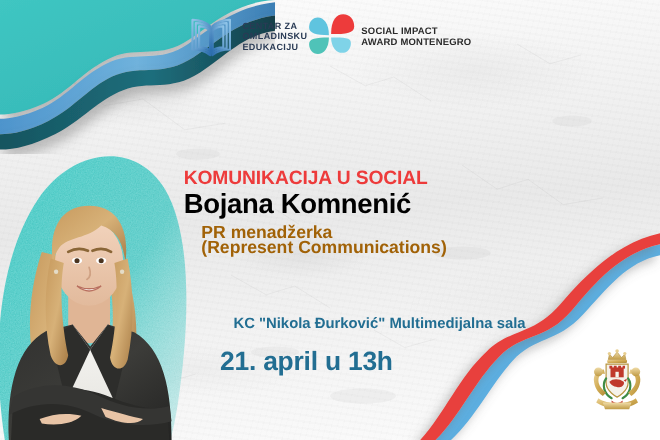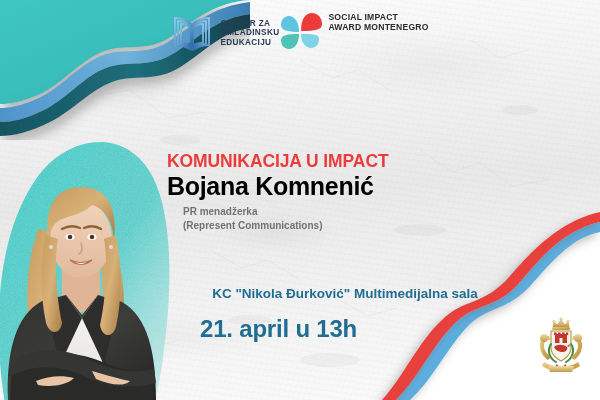--- a/index.html
+++ b/index.html
@@ -55,21 +55,21 @@
     position:absolute;left:0;top:8px;width:600px;height:50px;
     display:flex;justify-content:center;align-items:center;
     z-index:6;
   }
   .logo-ceo{display:flex;align-items:center;gap:7px;}
   .logo-ceo .mark{width:42px;height:40px;flex:0 0 auto;}
   .logo-ceo .words{
     color:#2a3b55;font-weight:bold;font-size:8.2px;line-height:9.6px;
     letter-spacing:.35px;text-transform:uppercase;white-space:nowrap;
   }
-  .logo-sia{display:flex;align-items:flex-start;gap:5px;}
+  .logo-sia{display:flex;align-items:center;gap:5px;}
   .logo-sia .mark{width:44px;height:42px;flex:0 0 auto;}
   .logo-sia .words{
     color:#2b2b2b;font-weight:bold;font-size:8.6px;line-height:10.4px;
     letter-spacing:.2px;white-space:nowrap;
   }
 
   
   .content{position:absolute;left:0;top:0;width:600px;height:400px;z-index:5;}
 
   .headline{
@@ -83,22 +83,22 @@
     color:#ED3B3B;font-weight:bold;
     font-size:17.5px;line-height:18px;letter-spacing:-.1px;
   }
   .speaker{
     position:absolute;left:167px;top:172px;
     color:#000000;font-weight:bold;
     font-size:25px;line-height:28px;letter-spacing:-.3px;
   }
   .role{
     position:absolute;left:167px;top:205px;
-    color:#737373;font-weight:bold;
-    font-size:10px;line-height:14px;padding-left:16px;
+    color:#a16207;font-weight:bold;
+    font-size:16px;line-height:14px;padding-left:16px;
   }
   .role span{display:block;}
 
   .venue-city{
     position:absolute;left:200px;top:265px;width:290px;text-align:center;
     color:#226E92;font-weight:bold;font-size:16px;line-height:18px;
   }
   .venue-hall{
     position:absolute;left:160px;top:286px;width:370px;text-align:center;
     color:#226E92;font-weight:bold;font-size:13.5px;line-height:16px;
@@ -303,21 +303,21 @@
       <div class="words">
         <div>SOCIAL IMPACT</div>
         <div>AWARD MONTENEGRO</div>
       </div>
     </div>
   </div>
 
   <div class="content">
 
 
-    <div class="subhead">KOMUNIKACIJA U IMPACT</div>
+    <div class="subhead">KOMUNIKACIJA U SOCIAL</div>
 
     <div class="speaker">Bojana Komnenić</div>
 
     <div class="role">
       <span>PR menadžerka</span>
       <span>(Represent Communications)</span>
     </div>
 
     <div class="venue-hall">KC "Nikola Đurković" Multimedijalna sala</div>
     <div class="datetime">21. april u 13h</div>

